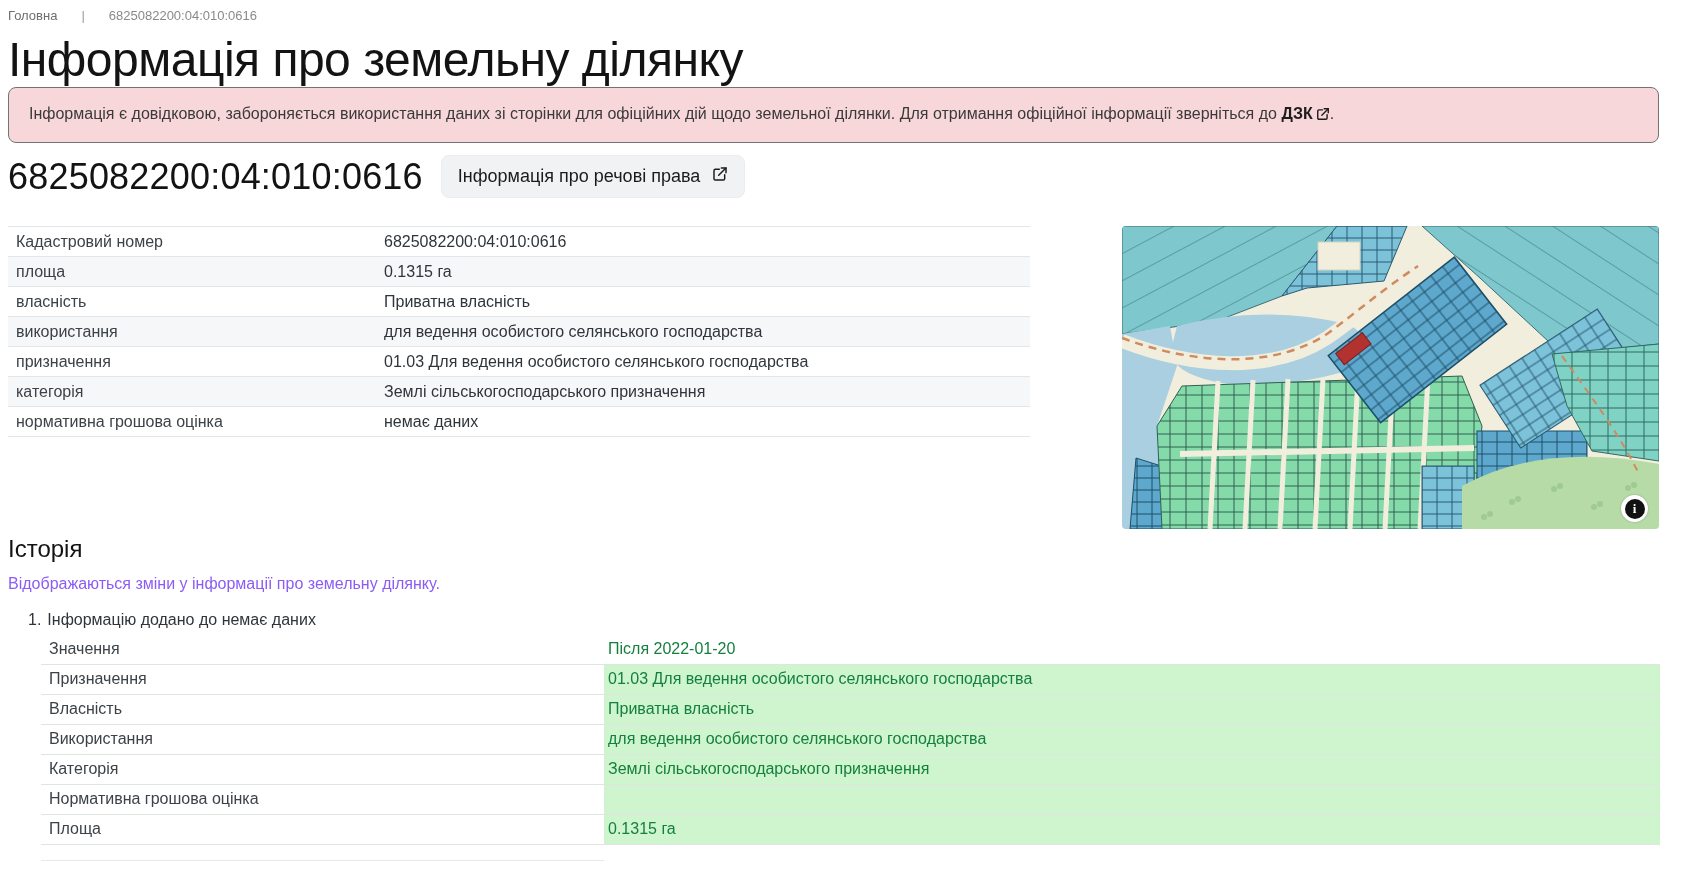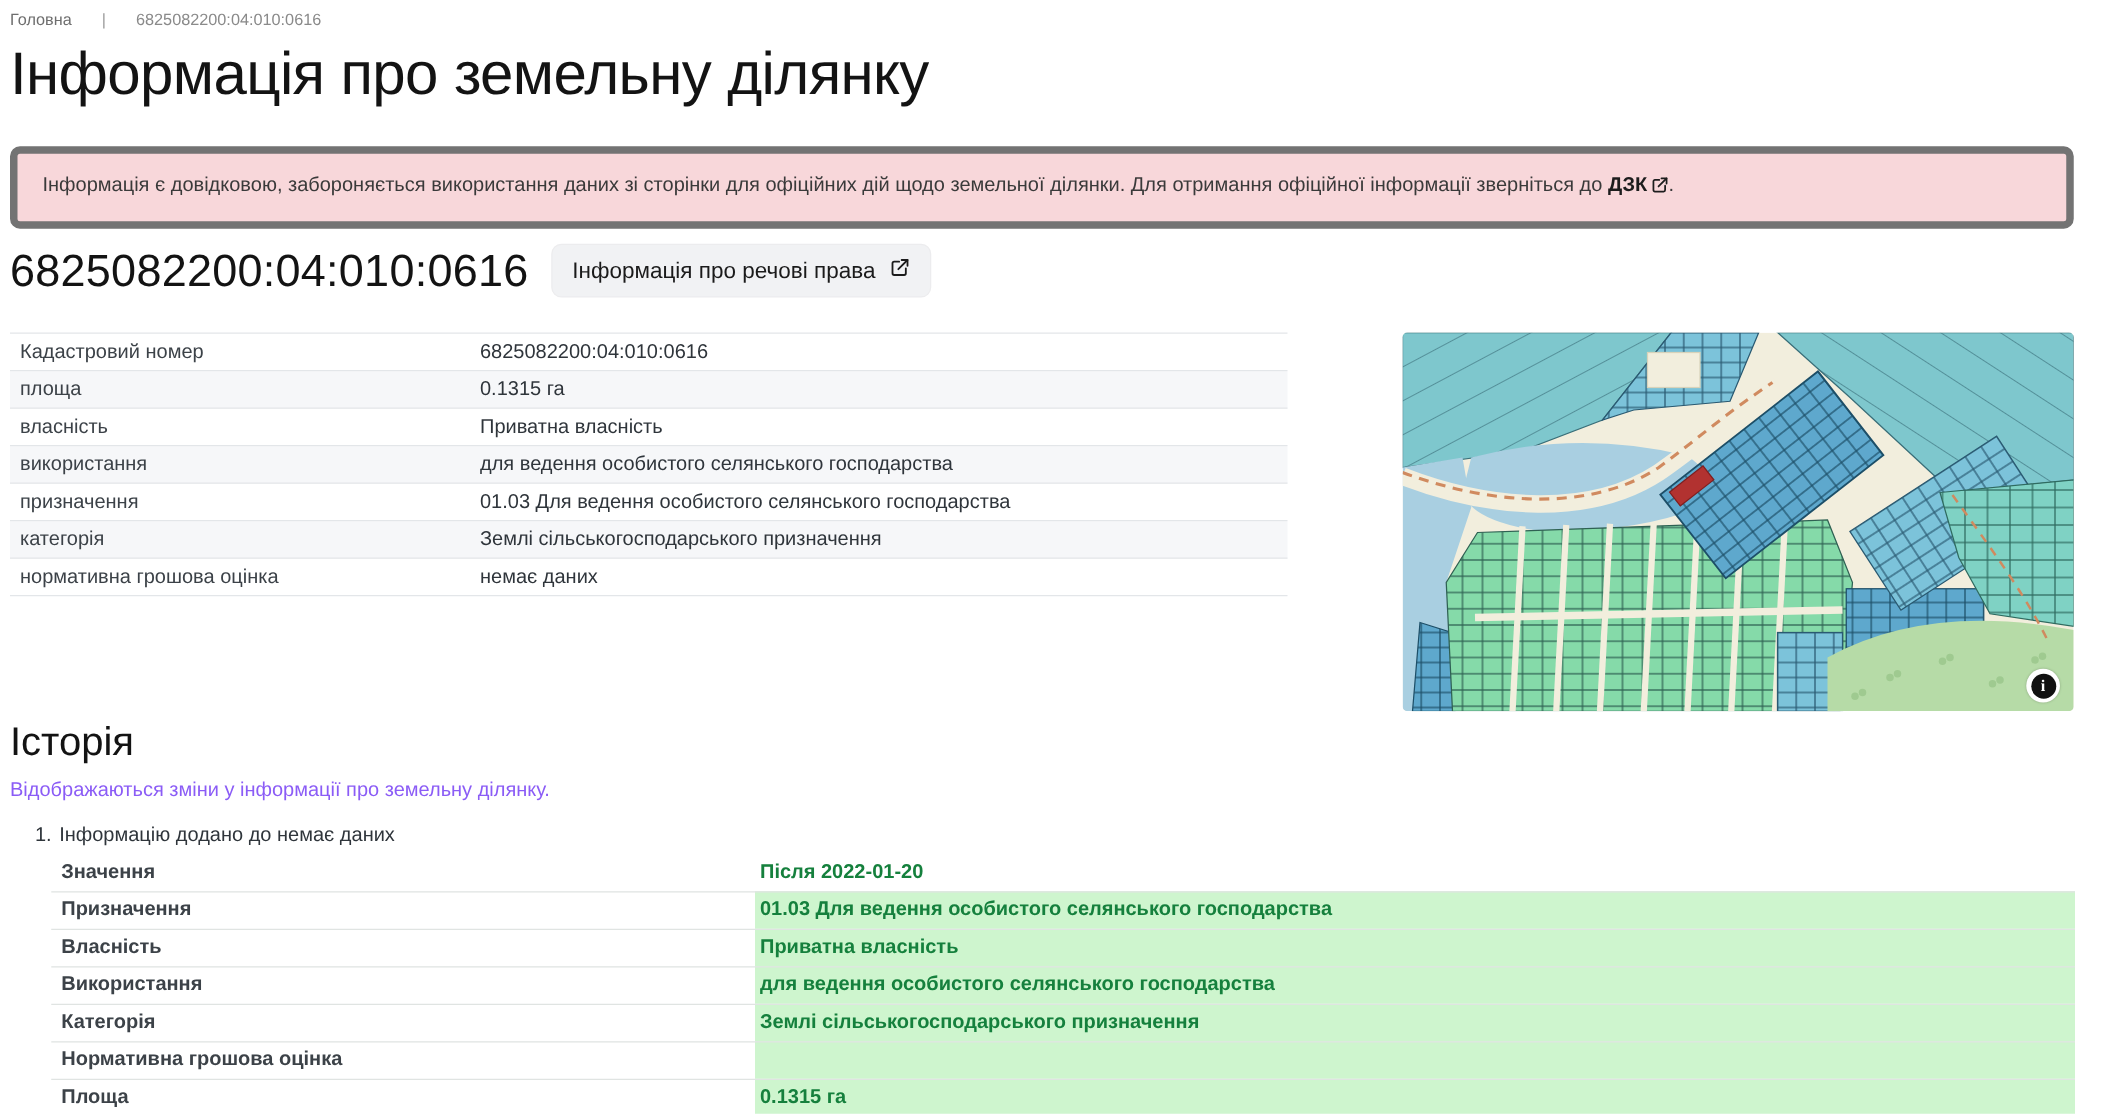--- a/index.html
+++ b/index.html
@@ -15,21 +15,21 @@
   .breadcrumb { font-size:13px; color:#6e6e6e; display:flex; gap:24px; }
   .breadcrumb .sep { color:#9a9a9a; }
   .breadcrumb .current { color:#8a8a8a; }
   .breadcrumb a { color:#6e6e6e; text-decoration:none; cursor:pointer; }
 
   
   h1.page-title { font-size:48px; font-weight:500; color:#131313; margin-top:9px; letter-spacing:-0.5px; }
 
   
   .alert {
-    margin-top:30px; background:#f8d7da; border:6px solid #737373; border-radius:8px;
+    background:#f8d7da; border:1px solid #737373; border-radius:8px;
     padding:16px 20px; font-size:16px; color:#3a3a3a; line-height:20px;
   }
   .alert b { color:#1d1d1d; font-weight:700; }
   .alert a { color:#1d1d1d; text-decoration:none; cursor:pointer; }
   .ext-icon { display:inline-block; vertical-align:-2px; margin-left:3px; }
 
   
   .parcel-row { margin-top:12px; display:flex; align-items:center; gap:18px; }
   h2.parcel-number { font-size:36px; font-weight:500; color:#131313; letter-spacing:0.2px; }
   .rights-button {
@@ -48,27 +48,27 @@
   .details-table tr:nth-child(even) td { background:#f6f7f9; }
   .details-table td { height:30px; padding:0 4px; vertical-align:middle; }
   .details-table td.lbl { width:372px; padding-left:8px; color:#3c4248;margin-top:16px; }
   .details-table td.val { color:#2f353b; }
 
   
   .map-wrap { width:537px; height:303px; border-radius:4px; overflow:hidden; position:relative; flex:none; cursor:pointer; }
   .map-wrap svg { display:block; }
 
   
-  h3.history-title { font-size:32px; font-weight:500; color:#131313; margin-top:6px; }
+  h3.history-title { font-size:24px; font-weight:500; color:#131313; margin-top:6px; }
   .history-desc { margin-top:12px; font-size:16px; color:#8b5cf6; }
   .history-entry { margin-top:18px; margin-left:20px; font-size:16px; color:#2f353b; }
   .entry-head { display:flex; gap:6px; }
   .history-table { margin-top:5px; margin-left:13px; width:1619px; font-size:16px; }
   .history-table tr { border-bottom:1px solid #e0e4e2; }
-  .history-table td { height:30px; padding:0 4px; vertical-align:middle;font-weight:bold; }
+  .history-table td { height:30px; padding:0 4px; vertical-align:middle; }
   .history-table td.lbl { width:563px; padding-left:8px; color:#3c4248; background:#ffffff; }
   .history-table td.val { color:#15803d; }
   .history-table tr.hl td.val { background:#cef5ce; }
   .history-table tr.partial { border-bottom:none; }
   .history-table tr.partial td { height:16px; }
   .history-table tr.partial td.lbl { border-bottom:1px solid #e6e9ec; }
 
   .info-btn { position:absolute; right:11px; bottom:7px; width:27px; height:27px; border-radius:50%;
     background:#ffffff; display:flex; align-items:center; justify-content:center; cursor:pointer;
     box-shadow:0 0 2px rgba(0,0,0,.25); }

